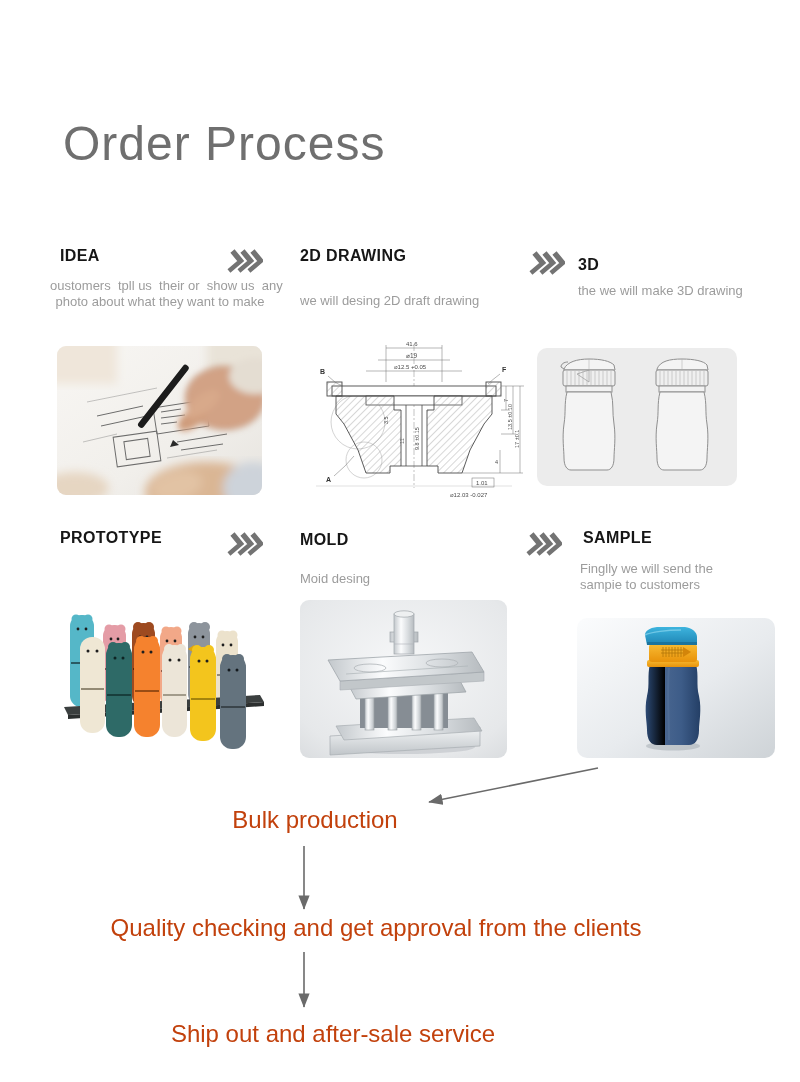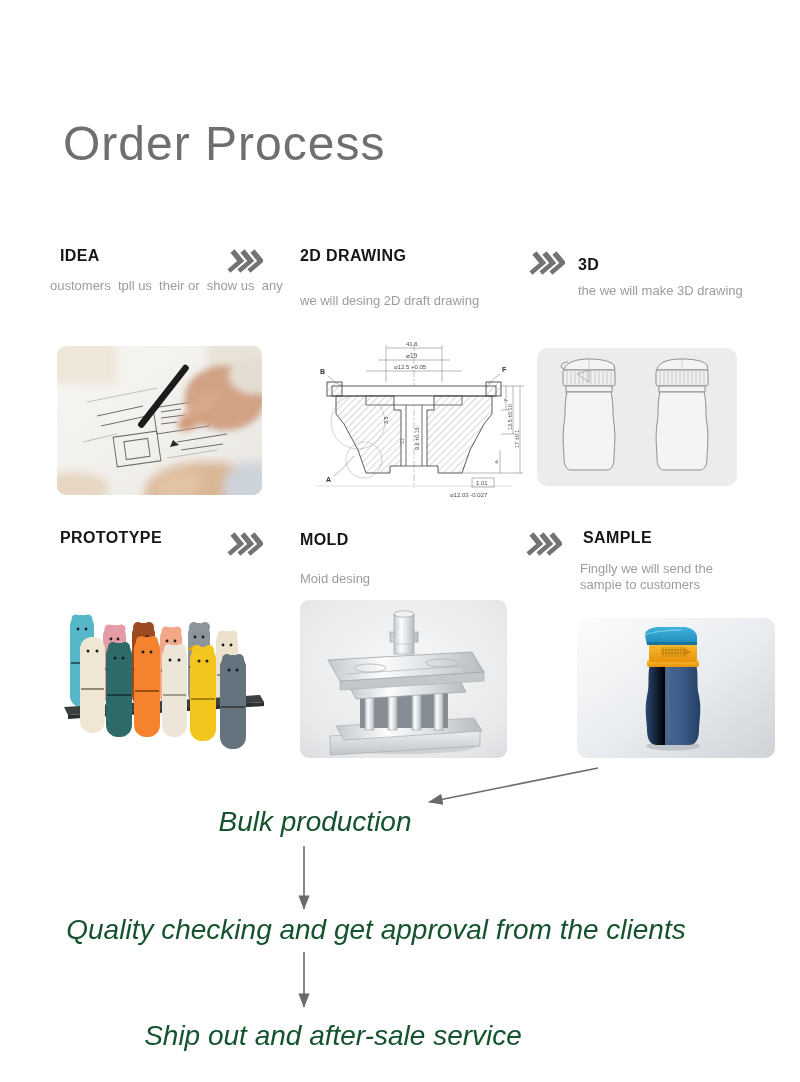--- a/index.html
+++ b/index.html
@@ -4,21 +4,21 @@
 <style>
   html,body{margin:0;padding:0;background:#ffffff;}
   .page{position:relative;width:800px;height:1082px;background:#ffffff;overflow:hidden;
         font-family:"Liberation Sans","DejaVu Sans",sans-serif;margin-top:40px;}
   .abs{position:absolute;}
   .page-title{font-size:48px;color:#6f6f6f;font-weight:400;letter-spacing:1px;}
   .step-title{font-size:16px;font-weight:bold;color:#161616;letter-spacing:.4px;white-space:nowrap;}
   .desc{font-size:13px;color:#9c9c9c;line-height:16px;}
   .desc div{white-space:pre;}
   .desc.center{text-align:center;}
-  .flow-label{font-size:28px;color:#14532d;white-space:nowrap;font-style:italic;}
+  .flow-label{font-size:24px;color:#c2410c;white-space:nowrap;}
   .flow-label.center{text-align:center;}
   svg{display:block;}
 </style>
 </head>
 <body>
 
 <div class="page">
 
   <div class="abs page-title" style="left:63px;top:76px;">Order Process</div>
 
@@ -36,20 +36,21 @@
     <g transform="translate(4,0) skewX(-10)" stroke="#737373" stroke-width="5" fill="none">
       <path d="M2,3 L12,13 L2,23"></path>
         <path d="M12,3 L22,13 L12,23"></path>
         <path d="M22,3 L32,13 L22,23"></path>
     </g>
   </svg>
   <div class="abs step-title" style="left:578px;top:216px;">3D</div>
 
   <div class="abs desc center" style="left:50px;top:238px;width:220px;">
     <div>oustomers  tpll us  their or  show us  any</div>
+    <div>photo about what they want to make</div>
   </div>
   <div class="abs desc" style="left:300px;top:253px;width:230px;">
     <div>we will desing 2D draft drawing</div>
   </div>
   <div class="abs desc" style="left:578px;top:243px;width:200px;">
     <div>the we will make 3D drawing</div>
   </div>
 
   <svg class="abs" style="left:57px;top:306px;border-radius:9px;" width="205" height="149" viewBox="0 0 205 149">
     <defs>

